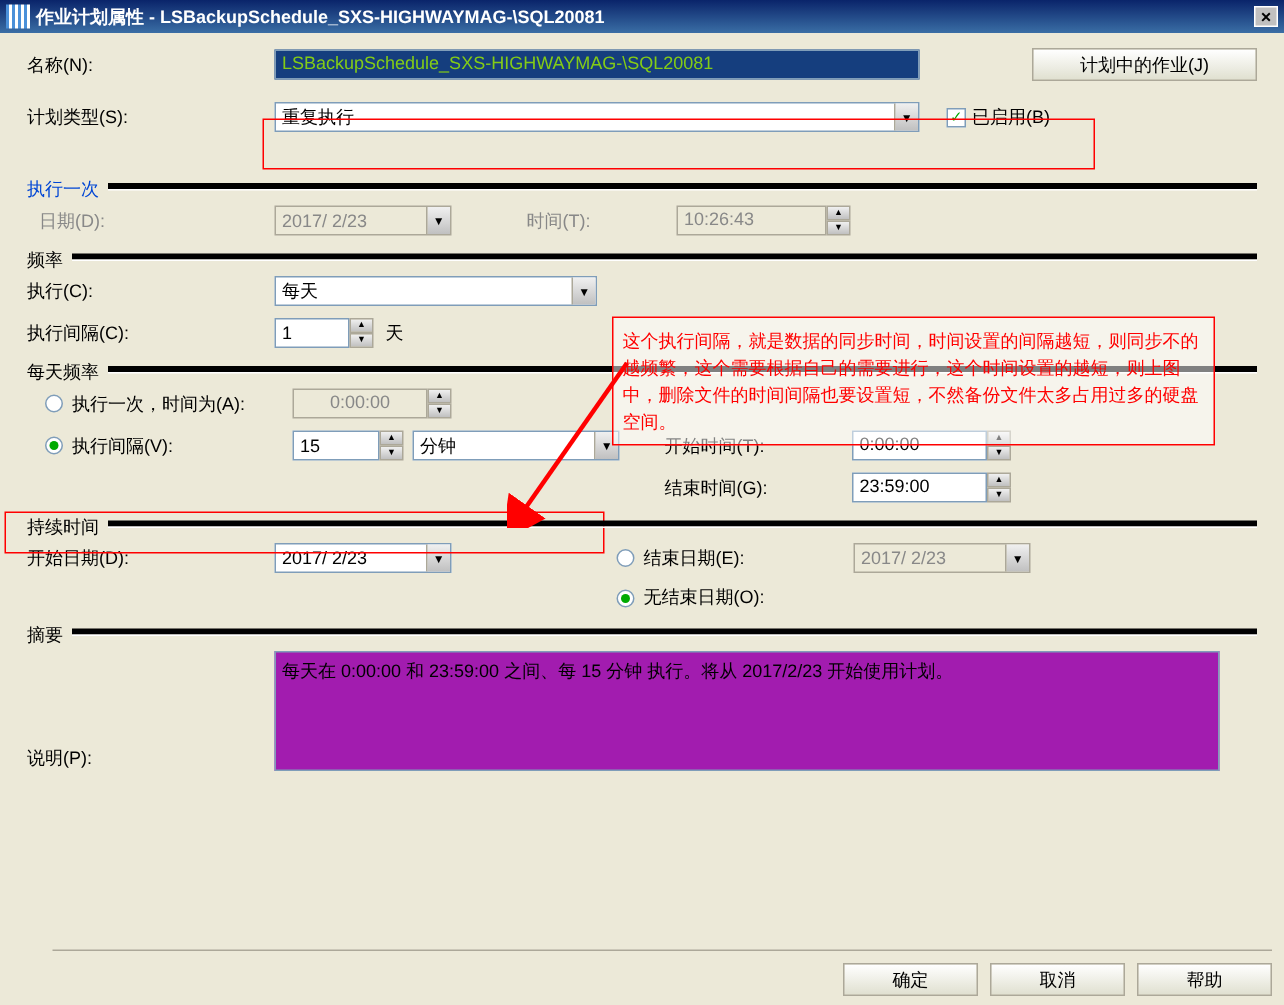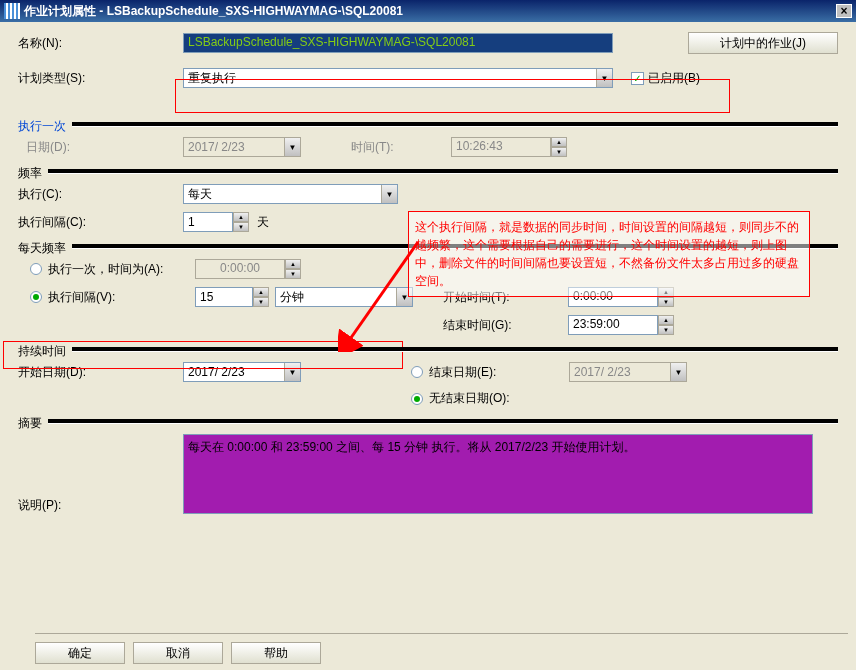--- a/index.html
+++ b/index.html
@@ -27,21 +27,21 @@
 .checkbox { width: 13px; height: 13px; border: 1px solid #7f9db9; background: #fff; display: inline-flex; align-items: center; justify-content: center; margin-right: 4px; }
 .checkbox.checked::after { content: "✓"; font-size: 10px; color: #0a0; }
 .radio { width: 12px; height: 12px; border: 1px solid #7f9db9; border-radius: 50%; background: #fff; display: inline-flex; align-items: center; justify-content: center; margin-right: 6px; }
 .radio.checked::after { content: ""; width: 6px; height: 6px; background: #0a0; border-radius: 50%; }
 .group-line { border-top: 4px solid #000000; border-bottom: 1px solid #fff; height: 0; margin: 8px 0 10px 0; position: relative; }
 .group-label { position: absolute; top: -8px; left: 0; background: #ece9d8; padding-right: 6px; color: #0046d5; }
 .red-box { border: 1px solid #f00; position: absolute; }
 .annotation { position: absolute; border: 1px solid #f00; background: rgba(255,255,255,0.5); color: #f00; padding: 6px; font-size: 12px; line-height: 1.5; }
 .arrow { position: absolute; }
 .textarea { border: 1px solid #7f9db9; background: #a21caf; padding: 4px; resize: none; overflow-y: scroll; }
-.bottom-bar { position: absolute; bottom: 6px; left: 35px; right: 8px; display: flex; justify-content: flex-start; gap: 8px; border-top: 1px solid #aca899; padding-top: 8px; }
+.bottom-bar { position: absolute; bottom: 6px; left: 35px; right: 8px; display: flex; justify-content: flex-end; gap: 8px; border-top: 1px solid #aca899; padding-top: 8px; }
 </style>
 </head>
 <body>
 
 <div class="titlebar">
   <div class="titlebar-icon"></div>
   <div class="titlebar-text">作业计划属性 - LSBackupSchedule_SXS-HIGHWAYMAG-\SQL20081</div>
   <div class="close-btn">×</div>
 </div>
 

